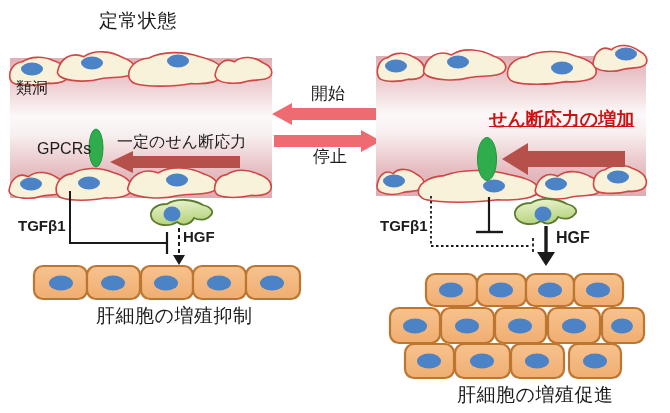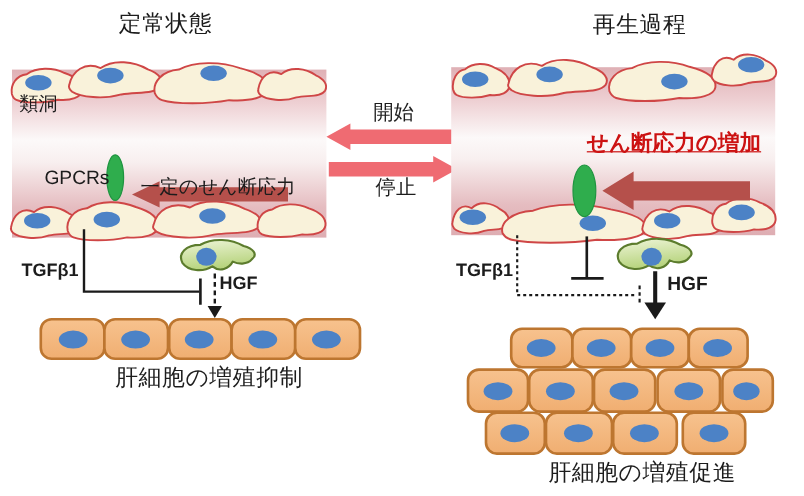--- a/index.html
+++ b/index.html
@@ -159,24 +159,23 @@
     <ellipse cx="574" cy="326" rx="12" ry="7.5"></ellipse>
     <ellipse cx="622" cy="326" rx="11" ry="7.5"></ellipse>
     <ellipse cx="429" cy="361" rx="12" ry="7.5"></ellipse>
     <ellipse cx="482" cy="361" rx="12" ry="7.5"></ellipse>
     <ellipse cx="537" cy="361" rx="12" ry="7.5"></ellipse>
     <ellipse cx="595" cy="361" rx="12" ry="7.5"></ellipse>
   </g>
 </svg>
 
   <div class="lbl fs19" style="left:99px;top:11px">定常状態</div>
-  <div class="lbl fs19" style="left:494px;top:12px">再生過程</div>
   <div class="lbl fs16" style="left:16px;top:79px">類洞</div>
   <div class="lbl fs16" style="left:37px;top:140px">GPCRs</div>
-  <div class="lbl fs16" style="left:117px;top:148px">一定のせん断応力</div>
+  <div class="lbl fs16" style="left:117px;top:133px">一定のせん断応力</div>
   <div class="lbl fs17" style="left:311px;top:85px">開始</div>
   <div class="lbl fs17" style="left:313px;top:148px">停止</div>
   <div class="lbl fs18 bold red" style="left:489px;top:110px">せん断応力の増加</div>
   <div class="lbl fs15 bold" style="left:18px;top:218px">TGFβ1</div>
   <div class="lbl fs15 bold" style="left:380px;top:218px">TGFβ1</div>
   <div class="lbl fs15 bold" style="left:183px;top:229px">HGF</div>
   <div class="lbl fs16 bold" style="left:556px;top:229px">HGF</div>
   <div class="lbl fs19" style="left:96px;top:306px">肝細胞の増殖抑制</div>
   <div class="lbl fs19" style="left:457px;top:385px">肝細胞の増殖促進</div>
 </div>

